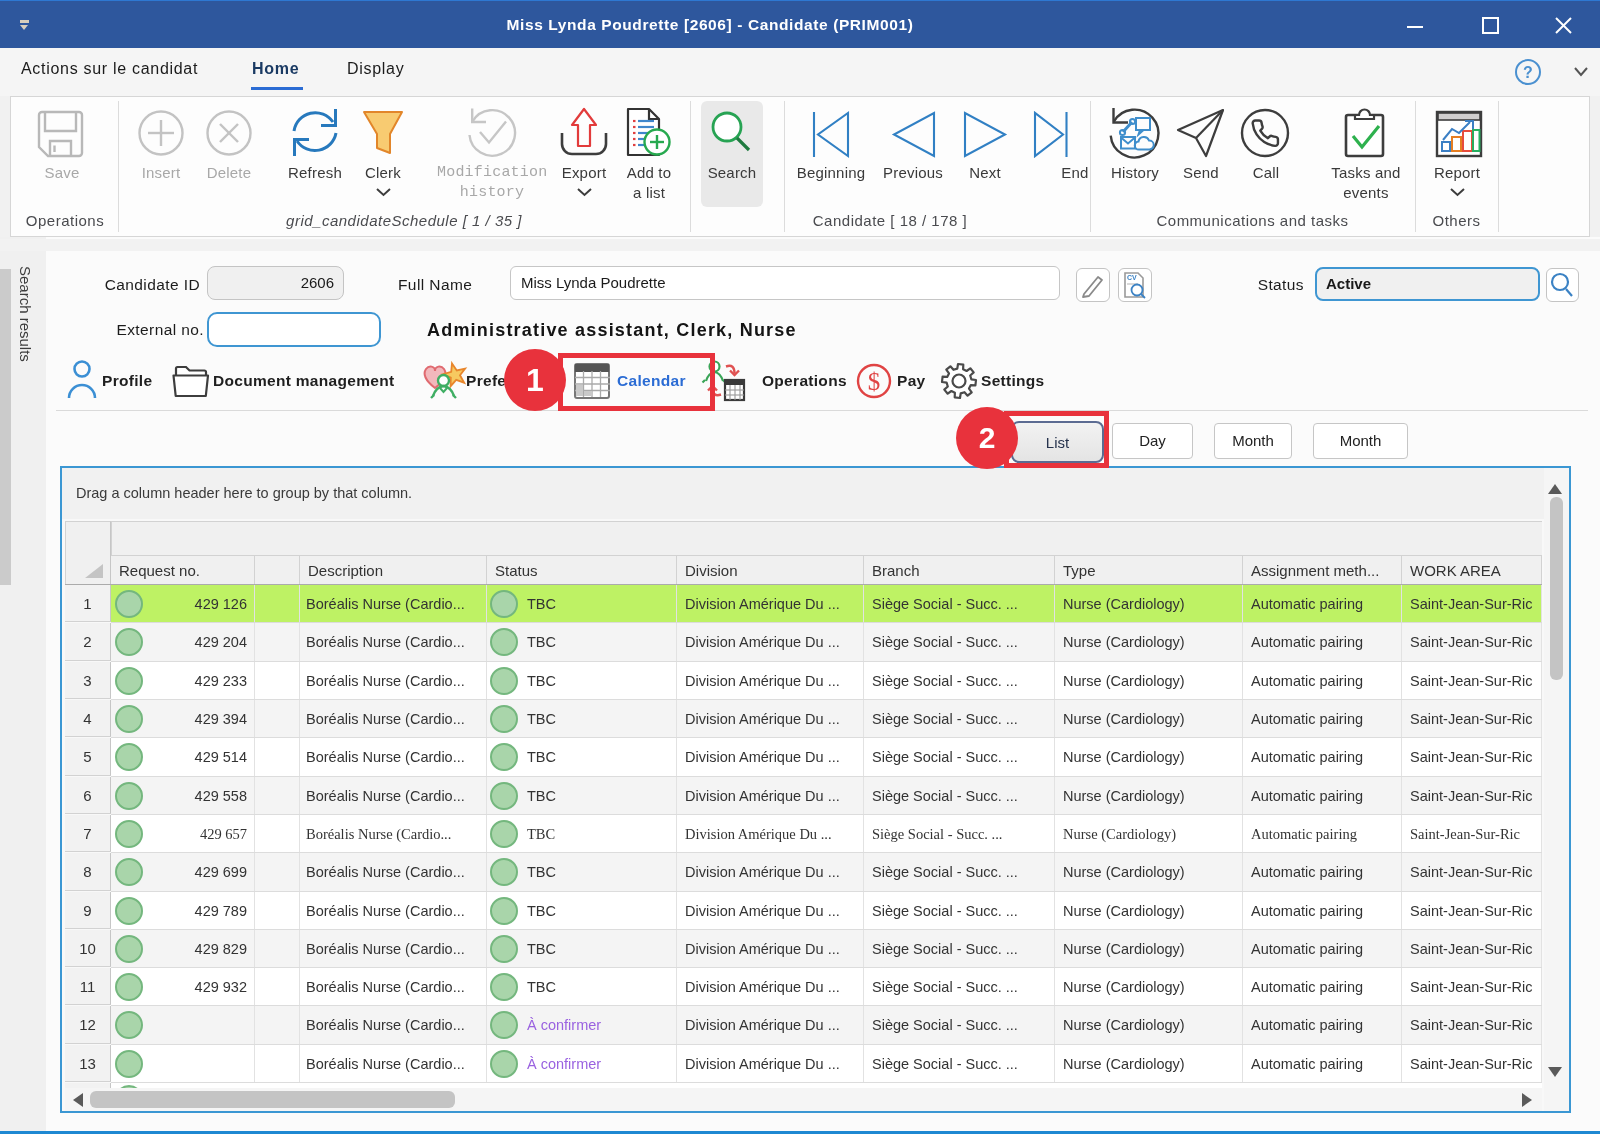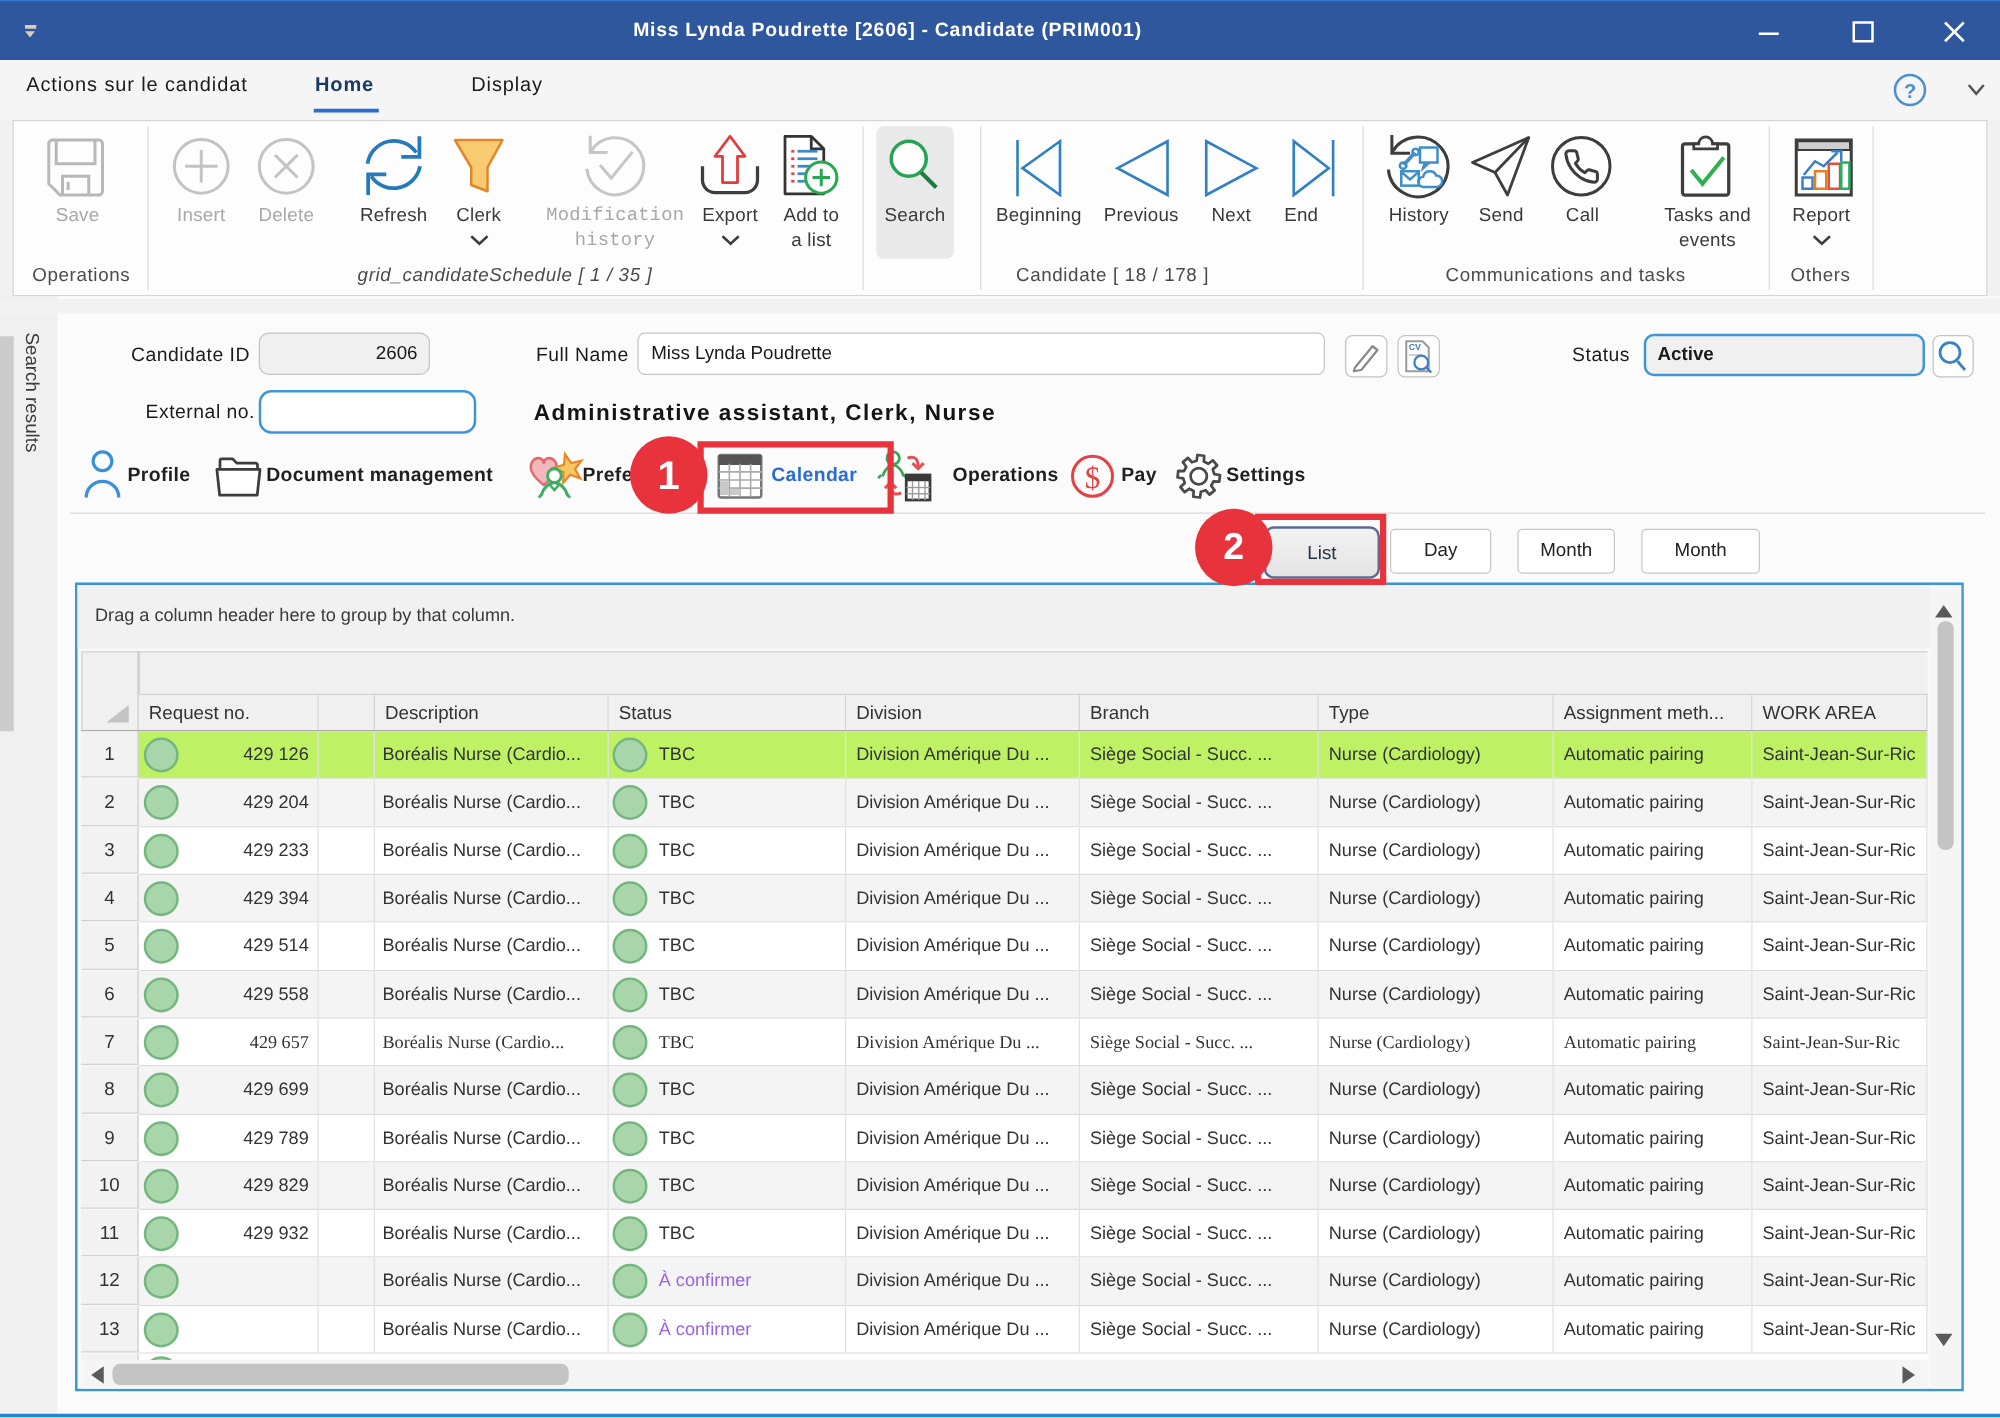--- a/index.html
+++ b/index.html
@@ -64,21 +64,21 @@
   <line x1="12" y1="15" x2="28" y2="15" stroke="#fff" stroke-width="2"></line>
   <rect x="88" y="6" width="15" height="15" fill="none" stroke="#fff" stroke-width="2"></rect>
   <line x1="161" y1="6" x2="176" y2="21" stroke="#fff" stroke-width="2"></line>
   <line x1="176" y1="6" x2="161" y2="21" stroke="#fff" stroke-width="2"></line>
 </svg>
 
 <div class="abs" id="menubar"></div>
 <div class="abs menuitem" style="left:21px;">Actions sur le candidat</div>
 <div class="abs menuitem" style="left:252px;font-weight:700;color:#1a3a63;">Home</div>
 <div class="abs" style="left:251px;top:87px;width:52px;height:3px;background:#2b6cd4;"></div>
-<div class="abs menuitem" style="left:347px;margin-left:30px;">Display</div>
+<div class="abs menuitem" style="left:347px;">Display</div>
 <svg style="left:1513px;top:58px;width:80px;height:28px" viewBox="0 0 80 28">
   <circle cx="15" cy="14" r="12" fill="none" stroke="#4a90d0" stroke-width="2"></circle>
   <text x="15" y="20" font-size="16" fill="#4a90d0" text-anchor="middle" font-weight="bold">?</text>
   <path d="M62 10 l6 7 6-7" fill="none" stroke="#555" stroke-width="2"></path>
 </svg>
 
 <div class="abs" id="ribbon"></div>
 <div class="abs gsep" style="left:118px"></div>
 <div class="abs gsep" style="left:690px"></div>
 <div class="abs gsep" style="left:784px"></div>
@@ -93,21 +93,21 @@
 <div class="abs rlabel" style="left:353px;width:60px;">Clerk</div>
 
 <div class="abs rlabel dis" style="left:437px;width:110px;font-family:Liberation Mono, monospace;">Modification<br>history</div>
 <div class="abs rlabel" style="left:554px;width:60px;">Export</div>
 
 <div class="abs rlabel" style="left:619px;width:60px;">Add to<br>a list</div>
 <div class="abs rlabel" style="left:701px;width:62px;">Search</div>
 <div class="abs rlabel" style="left:786px;width:90px;">Beginning</div>
 <div class="abs rlabel" style="left:878px;width:70px;">Previous</div>
 <div class="abs rlabel" style="left:960px;width:50px;">Next</div>
-<div class="abs rlabel" style="left:1016px;width:50px;">End</div>
+<div class="abs rlabel" style="left:1050px;width:50px;">End</div>
 <div class="abs rlabel" style="left:1100px;width:70px;">History</div>
 <div class="abs rlabel" style="left:1172px;width:58px;">Send</div>
 <div class="abs rlabel" style="left:1246px;width:40px;">Call</div>
 <div class="abs rlabel" style="left:1316px;width:100px;">Tasks and<br>events</div>
 <div class="abs rlabel" style="left:1427px;width:60px;">Report</div>
 
 <div class="abs glabel" style="left:12px;width:106px;">Operations</div>
 <div class="abs glabel" style="left:118px;width:572px;font-style:italic;">grid_candidateSchedule [ 1 / 35 ]</div>
 <div class="abs glabel" style="left:784px;width:212px;">Candidate [ 18 / 178 ]</div>
 <div class="abs glabel" style="left:1090px;width:325px;">Communications and tasks</div>
@@ -208,21 +208,21 @@
 </svg>
 
 <div class="abs" id="sidebar"></div>
 <div class="abs" id="sidetab"></div>
 <div class="abs" id="sidetext">Search results</div>
 <div class="abs" id="mainbg"></div>
 <div class="abs" style="left:0;top:239px;width:1600px;height:12px;background:#f2f2f2;"></div>
 
 <div class="abs flabel" style="left:95px;top:276px;width:105px;text-align:right;">Candidate ID</div>
 <div class="abs inp" style="left:207px;top:266px;width:137px;height:34px;background:#f0f0f0;border:1px solid #c4c4c4;border-radius:8px;line-height:32px;text-align:right;padding-right:9px;">2606</div>
-<div class="abs flabel" style="left:398px;top:276px;width:105px;text-align:right;">Full Name</div>
+<div class="abs flabel" style="left:398px;top:276px;width:105px;">Full Name</div>
 <div class="abs inp" style="left:510px;top:266px;width:550px;height:34px;background:#fff;border:1px solid #c6c6c6;border-radius:6px;line-height:32px;padding-left:10px;">Miss Lynda Poudrette</div>
 <div class="abs sqbtn" style="left:1076px;top:268px;width:34px;height:34px;"></div>
 <div class="abs sqbtn" style="left:1118px;top:268px;width:34px;height:34px;"></div>
 <div class="abs flabel" style="left:1199px;top:276px;width:105px;text-align:right;">Status</div>
 <div class="abs inp" style="left:1315px;top:267px;width:225px;height:34px;background:#f0f0f0;border:2.5px solid #3f96d2;border-radius:8px;line-height:29px;padding-left:9px;font-weight:700;">Active</div>
 <div class="abs sqbtn" style="left:1546px;top:268px;width:33px;height:34px;"></div>
 
 <div class="abs flabel" style="left:99px;top:321px;width:105px;text-align:right;">External no.</div>
 <div class="abs inp" style="left:207px;top:312px;width:174px;height:35px;background:#fff;border:2.5px solid #3f96d2;border-radius:10px;"></div>
 <div class="abs" style="left:427px;top:320px;font-size:18px;letter-spacing:1.2px;font-weight:700;color:#141414;">Administrative assistant, Clerk, Nurse</div>

